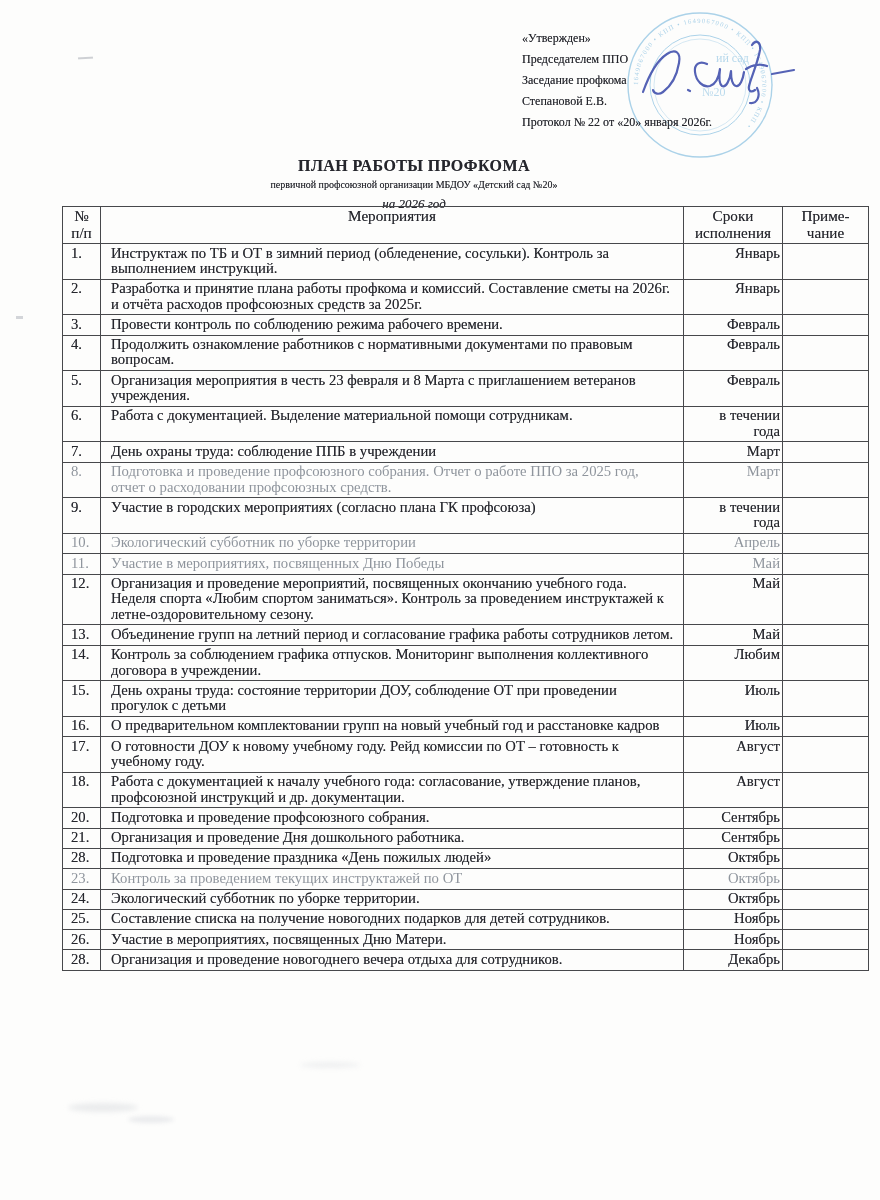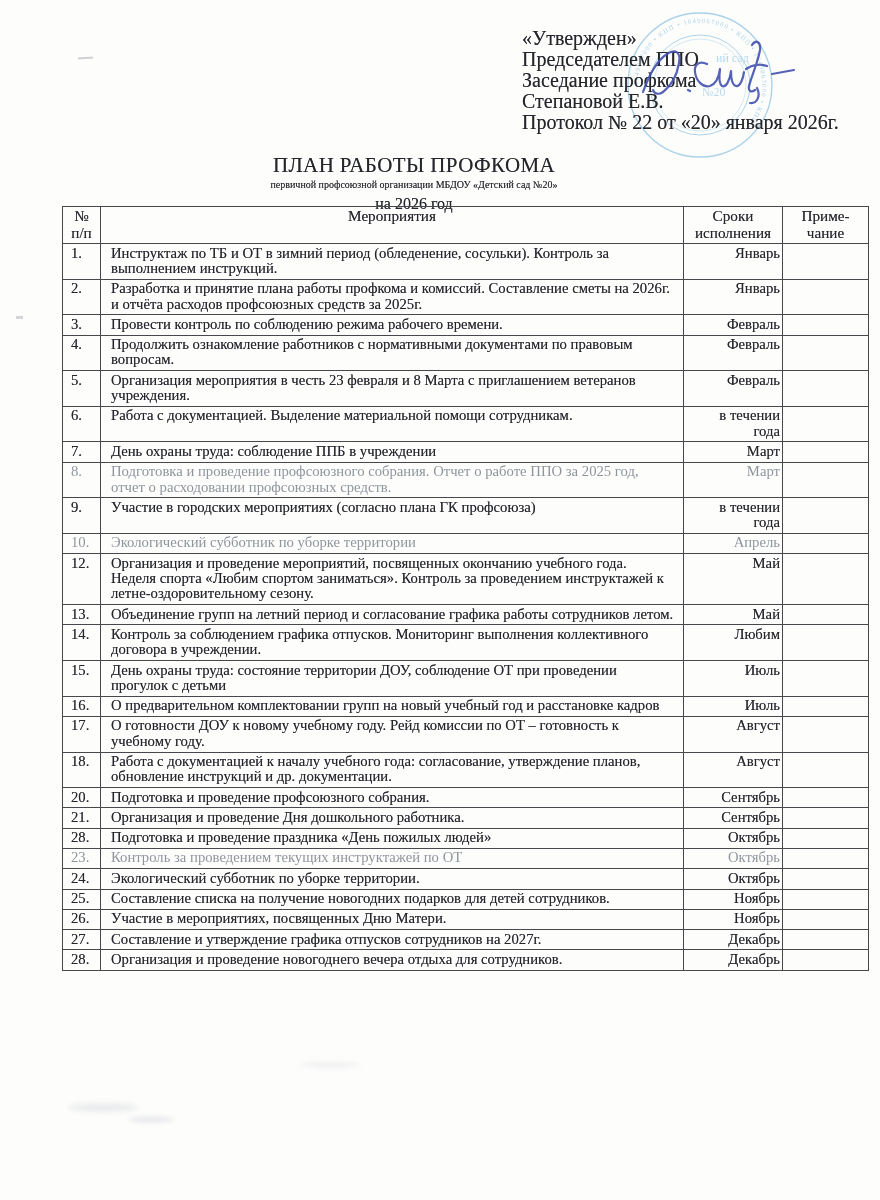--- a/index.html
+++ b/index.html
@@ -7,34 +7,34 @@
     width:880px;height:1200px;position:relative;overflow:hidden;
     background:#fdfdfc;
     font-family:"Liberation Serif","DejaVu Serif",serif;
     color:#25262c;
   }
   .scan-text{ text-shadow:0 0 .5px rgba(35,36,48,.55); }
 
   
   .approval{
     position:absolute;left:522px;top:28px;z-index:2;
-    font-size:20px;line-height:21px;white-space:nowrap;
+    font-size:12px;line-height:21px;white-space:nowrap;
   }
 
   
   .stamp-layer{position:absolute;left:0;top:0;z-index:1;pointer-events:none;}
   .sig-layer{position:absolute;left:0;top:0;z-index:3;pointer-events:none;}
 
   
   .title-block{
     position:absolute;left:62px;top:156px;width:704px;text-align:center;z-index:2;
   }
-  .title-block .t1{font-weight:normal;font-size:21px;line-height:19px;letter-spacing:.4px;}
+  .title-block .t1{font-weight:bold;font-size:16px;line-height:19px;letter-spacing:.4px;}
   .title-block .t2{font-size:10px;line-height:19px;}
-  .title-block .t3{font-size:16px;line-height:19px;}
+  .title-block .t3{font-size:13px;line-height:19px;font-style:italic;}
 
   
   .plan-table{
     position:absolute;left:62px;top:206px;z-index:2;
     border-collapse:collapse;table-layout:fixed;width:806px;
   }
   .plan-table td,.plan-table th{
     border:1px solid #47484b;
     vertical-align:top;
     font-weight:normal;
@@ -184,20 +184,26 @@
     <td class="c-term">в  течении
 года</td>
     <td class="c-note"></td>
   </tr>
       <tr class="faded">
     <td class="c-num">10.</td>
     <td class="c-act">Экологический субботник по уборке территории</td>
     <td class="c-term">Апрель</td>
     <td class="c-note"></td>
   </tr>
+      <tr class="faded">
+    <td class="c-num">11.</td>
+    <td class="c-act">Участие в мероприятиях, посвященных  Дню  Победы</td>
+    <td class="c-term">Май</td>
+    <td class="c-note"></td>
+  </tr>
       <tr>
     <td class="c-num">12.</td>
     <td class="c-act">Организация и проведение мероприятий, посвященных окончанию учебного года. Неделя спорта «Любим спортом заниматься». Контроль за проведением инструктажей  к  летне-оздоровительному  сезону.</td>
     <td class="c-term">Май</td>
     <td class="c-note"></td>
   </tr>
       <tr>
     <td class="c-num">13.</td>
     <td class="c-act">Объединение групп на летний период и согласование графика работы сотрудников летом.</td>
     <td class="c-term">Май</td>
@@ -222,21 +228,21 @@
     <td class="c-note"></td>
   </tr>
       <tr>
     <td class="c-num">17.</td>
     <td class="c-act">О готовности ДОУ к новому учебному году. Рейд комиссии по ОТ – готовность к учебному году.</td>
     <td class="c-term">Август</td>
     <td class="c-note"></td>
   </tr>
       <tr>
     <td class="c-num">18.</td>
-    <td class="c-act">Работа с документацией к началу учебного года: согласование, утверждение планов, обновление инструкций и др. документации.</td>
+    <td class="c-act">Работа с документацией к началу учебного года: согласование, утверждение планов, профсоюзной инструкций и др. документации.</td>
     <td class="c-term">Август</td>
     <td class="c-note"></td>
   </tr>
       <tr>
     <td class="c-num">20.</td>
     <td class="c-act">Подготовка  и проведение  профсоюзного собрания.</td>
     <td class="c-term">Сентябрь</td>
     <td class="c-note"></td>
   </tr>
       <tr>
@@ -266,26 +272,20 @@
       <tr>
     <td class="c-num">25.</td>
     <td class="c-act">Составление списка  на получение новогодних подарков для детей сотрудников.</td>
     <td class="c-term">Ноябрь</td>
     <td class="c-note"></td>
   </tr>
       <tr>
     <td class="c-num">26.</td>
     <td class="c-act">Участие в мероприятиях, посвященных Дню Матери.</td>
     <td class="c-term">Ноябрь</td>
-    <td class="c-note"></td>
-  </tr>
-      <tr>
-    <td class="c-num">27.</td>
-    <td class="c-act">Составление и утверждение графика  отпусков сотрудников на 2027г.</td>
-    <td class="c-term">Декабрь</td>
     <td class="c-note"></td>
   </tr>
       <tr>
     <td class="c-num">28.</td>
     <td class="c-act">Организация  и проведение новогоднего вечера отдыха для сотрудников.</td>
     <td class="c-term">Декабрь</td>
     <td class="c-note"></td>
   </tr>
     </tbody>
 </table>

